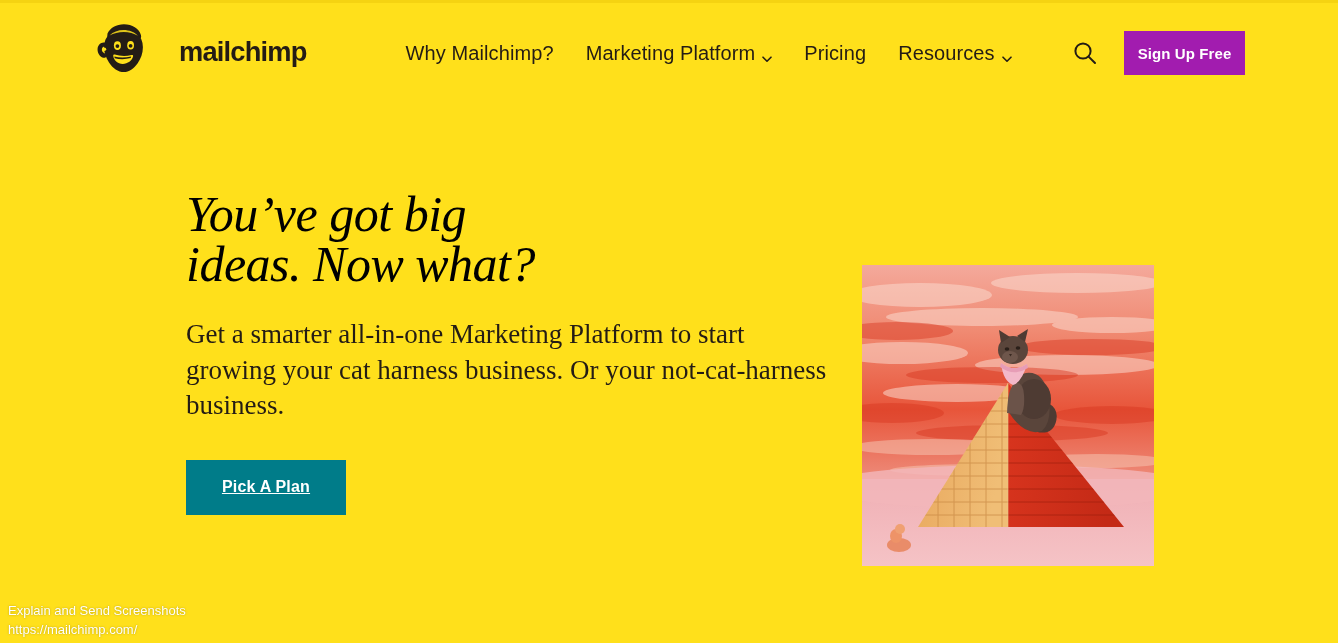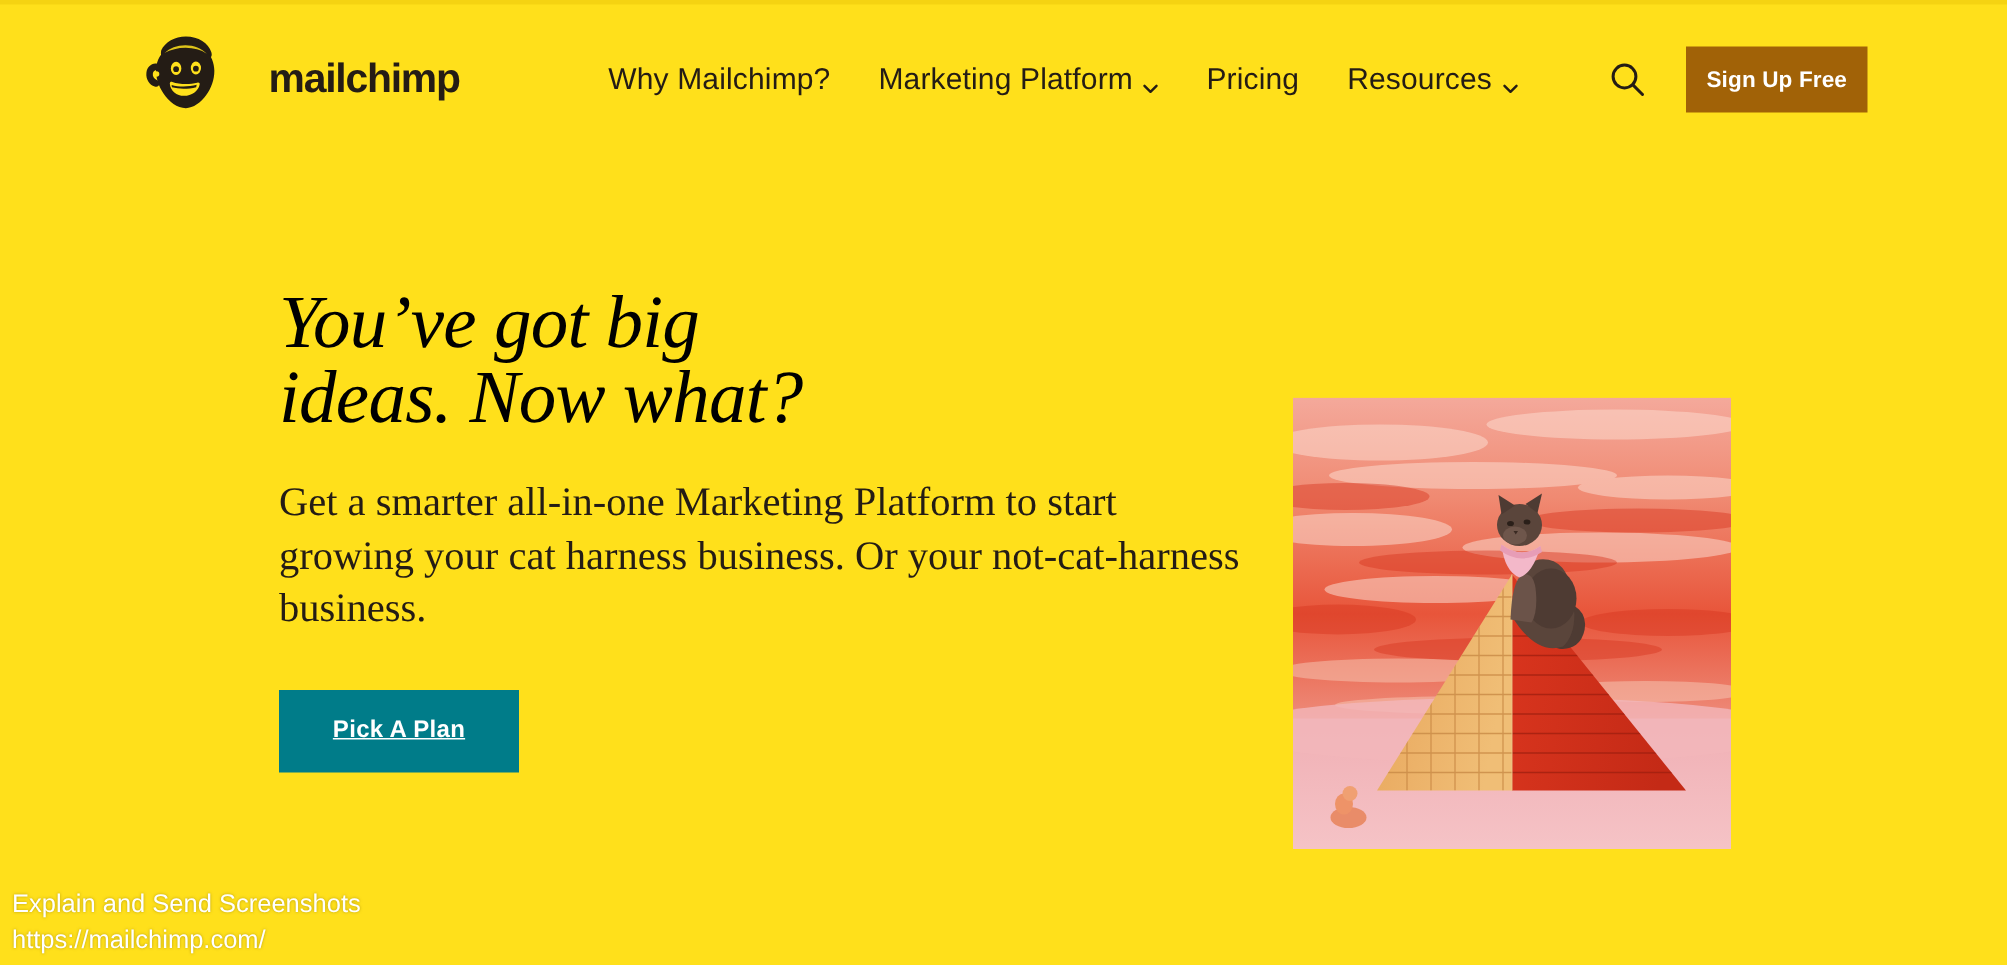--- a/index.html
+++ b/index.html
@@ -92,21 +92,21 @@
     font-weight: 700;
     font-family: "Liberation Sans", sans-serif;
     display: flex; align-items: center; justify-content: center;
     cursor: pointer;
     letter-spacing: .1px;
   }
   .btn-signup {
     width: 121px;
     height: 44px;
     border: none;
-    background: #a16207;
+    background: #a21caf;
     color: #ffffff;
     font-size: 15px;
     font-weight: 700;
     font-family: "Liberation Sans", sans-serif;
     display: flex; align-items: center; justify-content: center;
     cursor: pointer;
     letter-spacing: .1px;
   }
 
   
@@ -168,21 +168,21 @@
     overflow: hidden;
   }
   .hero-art svg { display: block; width: 292px; height: 301px; }
 
   
   .status-overlay {
     position: absolute;
     left: 8px;
     bottom: 3px;
     font-family: "Liberation Sans", sans-serif;
-    font-size: 17px;
+    font-size: 13px;
     line-height: 1.45;
     color: #FFFFFF;
     text-shadow: 0 0 2px rgba(120,100,0,.55);
     pointer-events: none;
   }
   .status-overlay div { white-space: nowrap; }
 </style>
 </head>
 <body>
 

